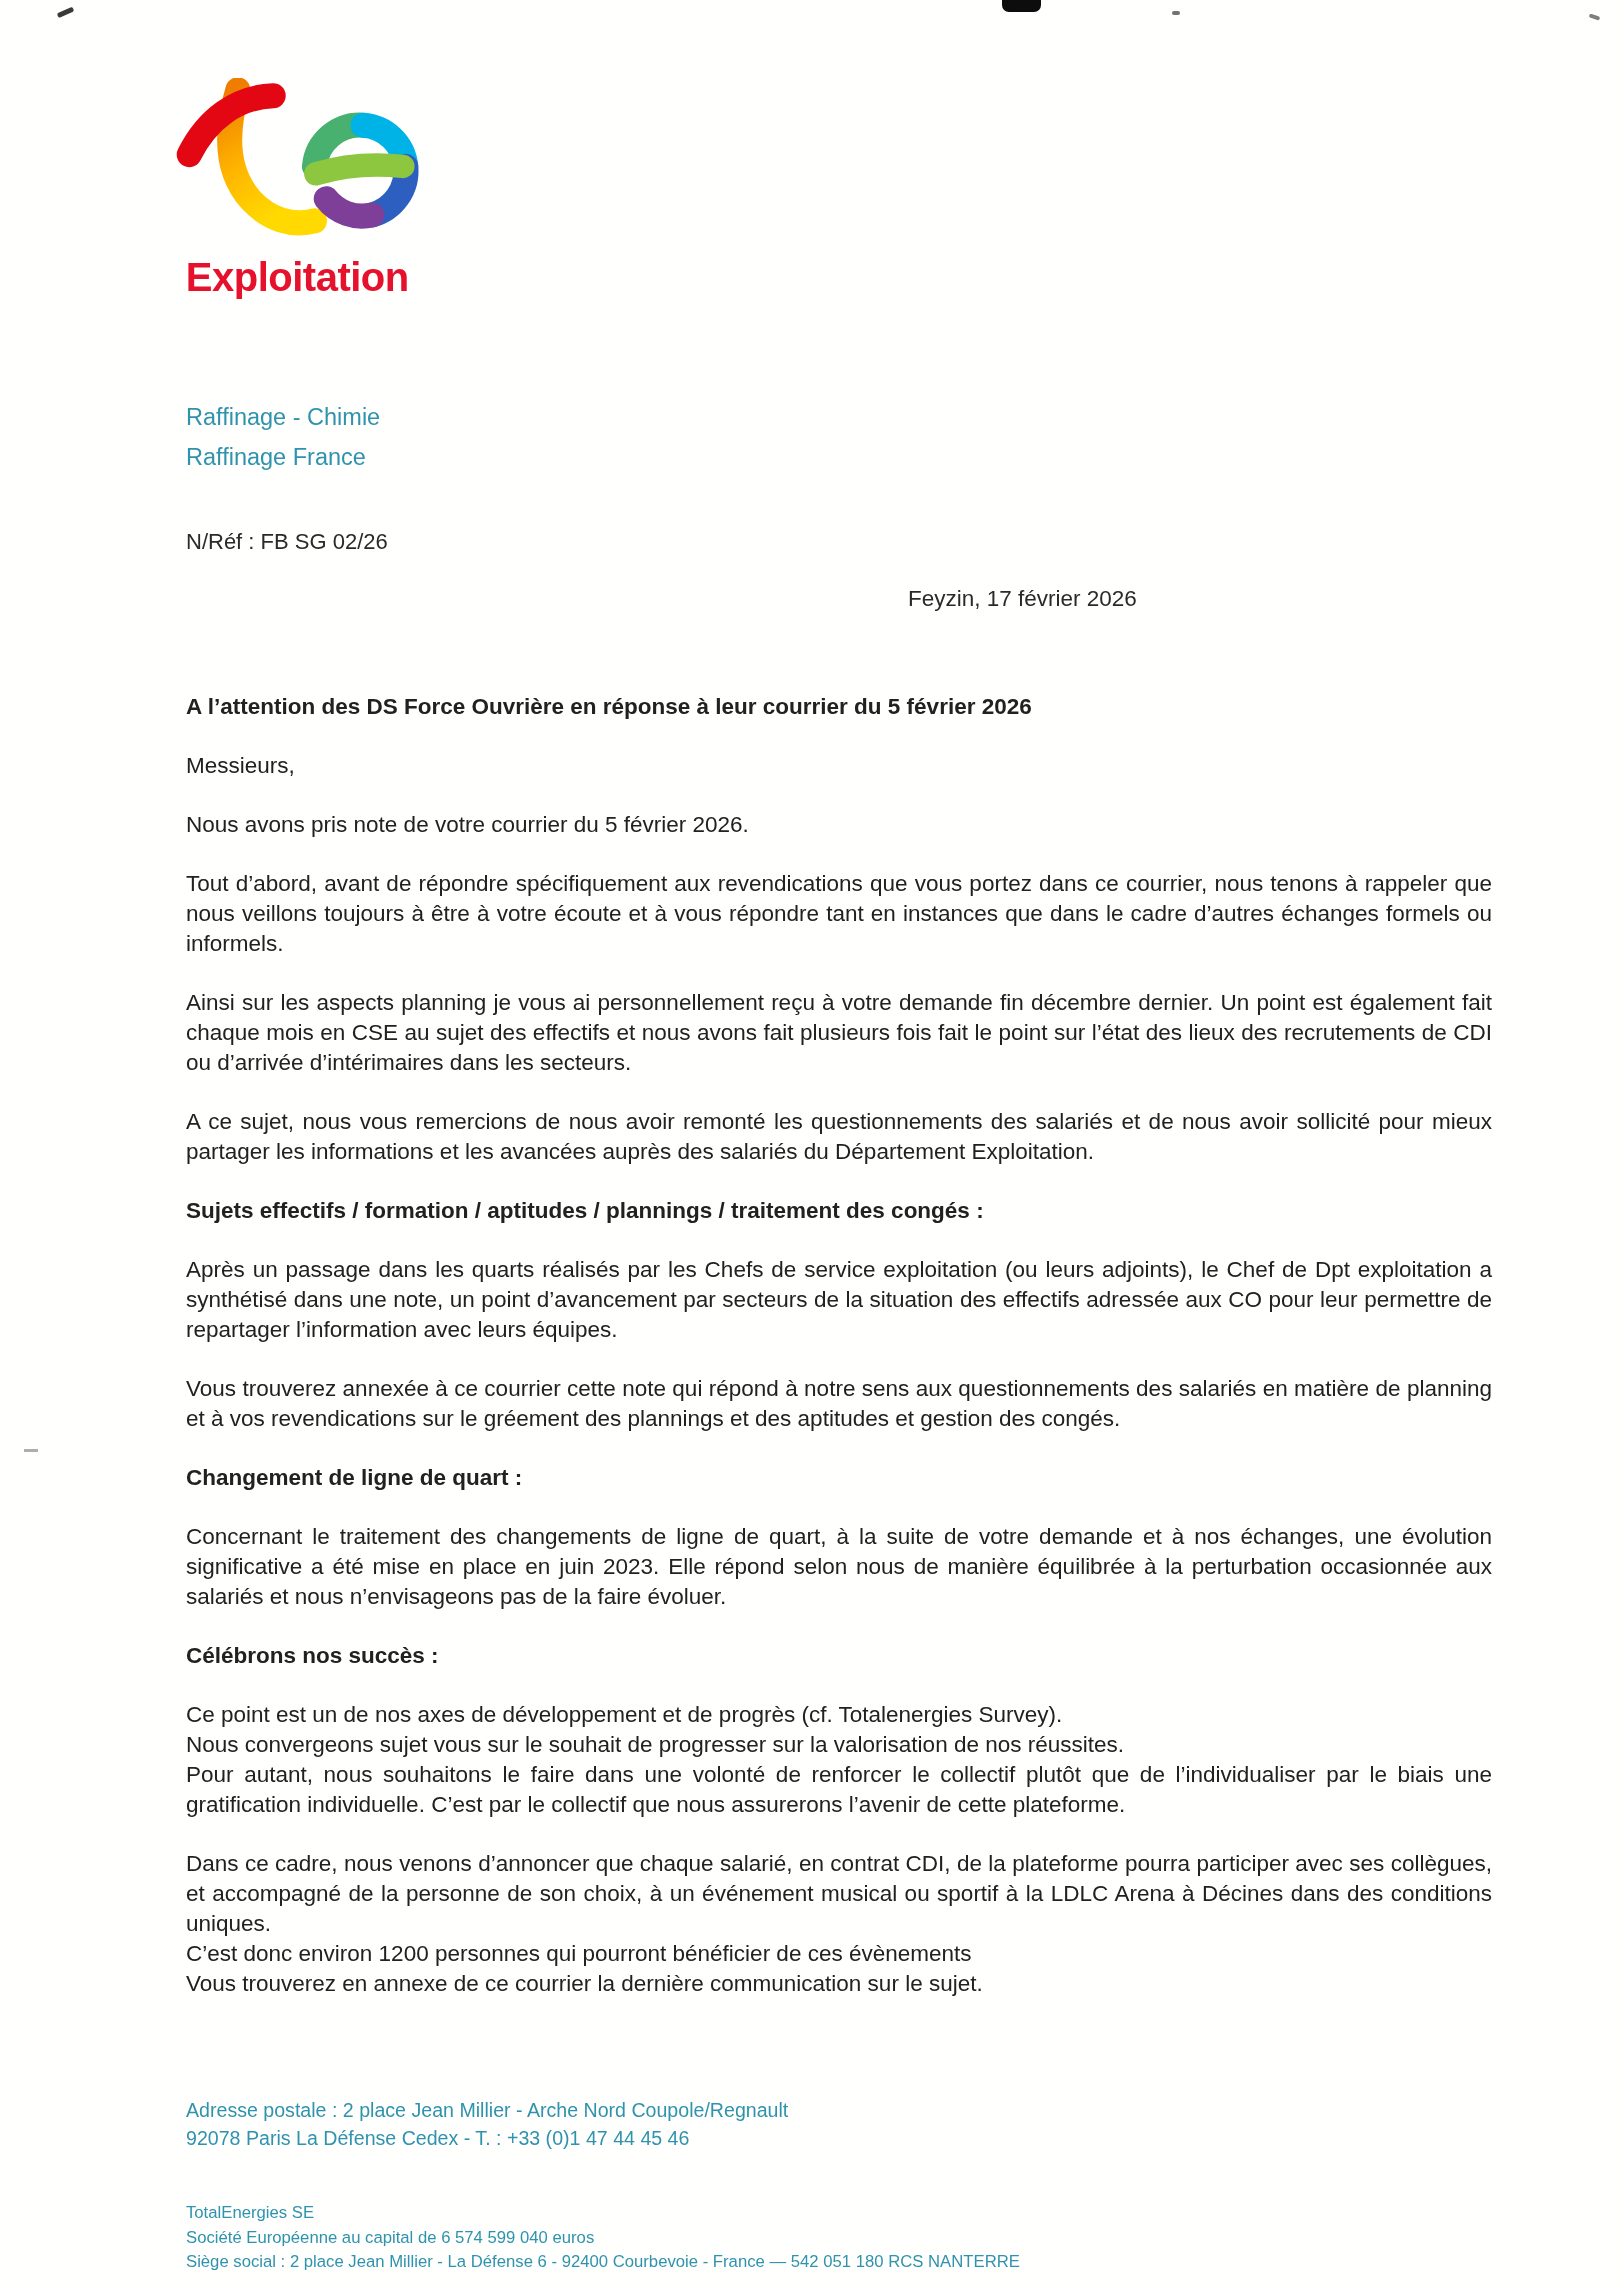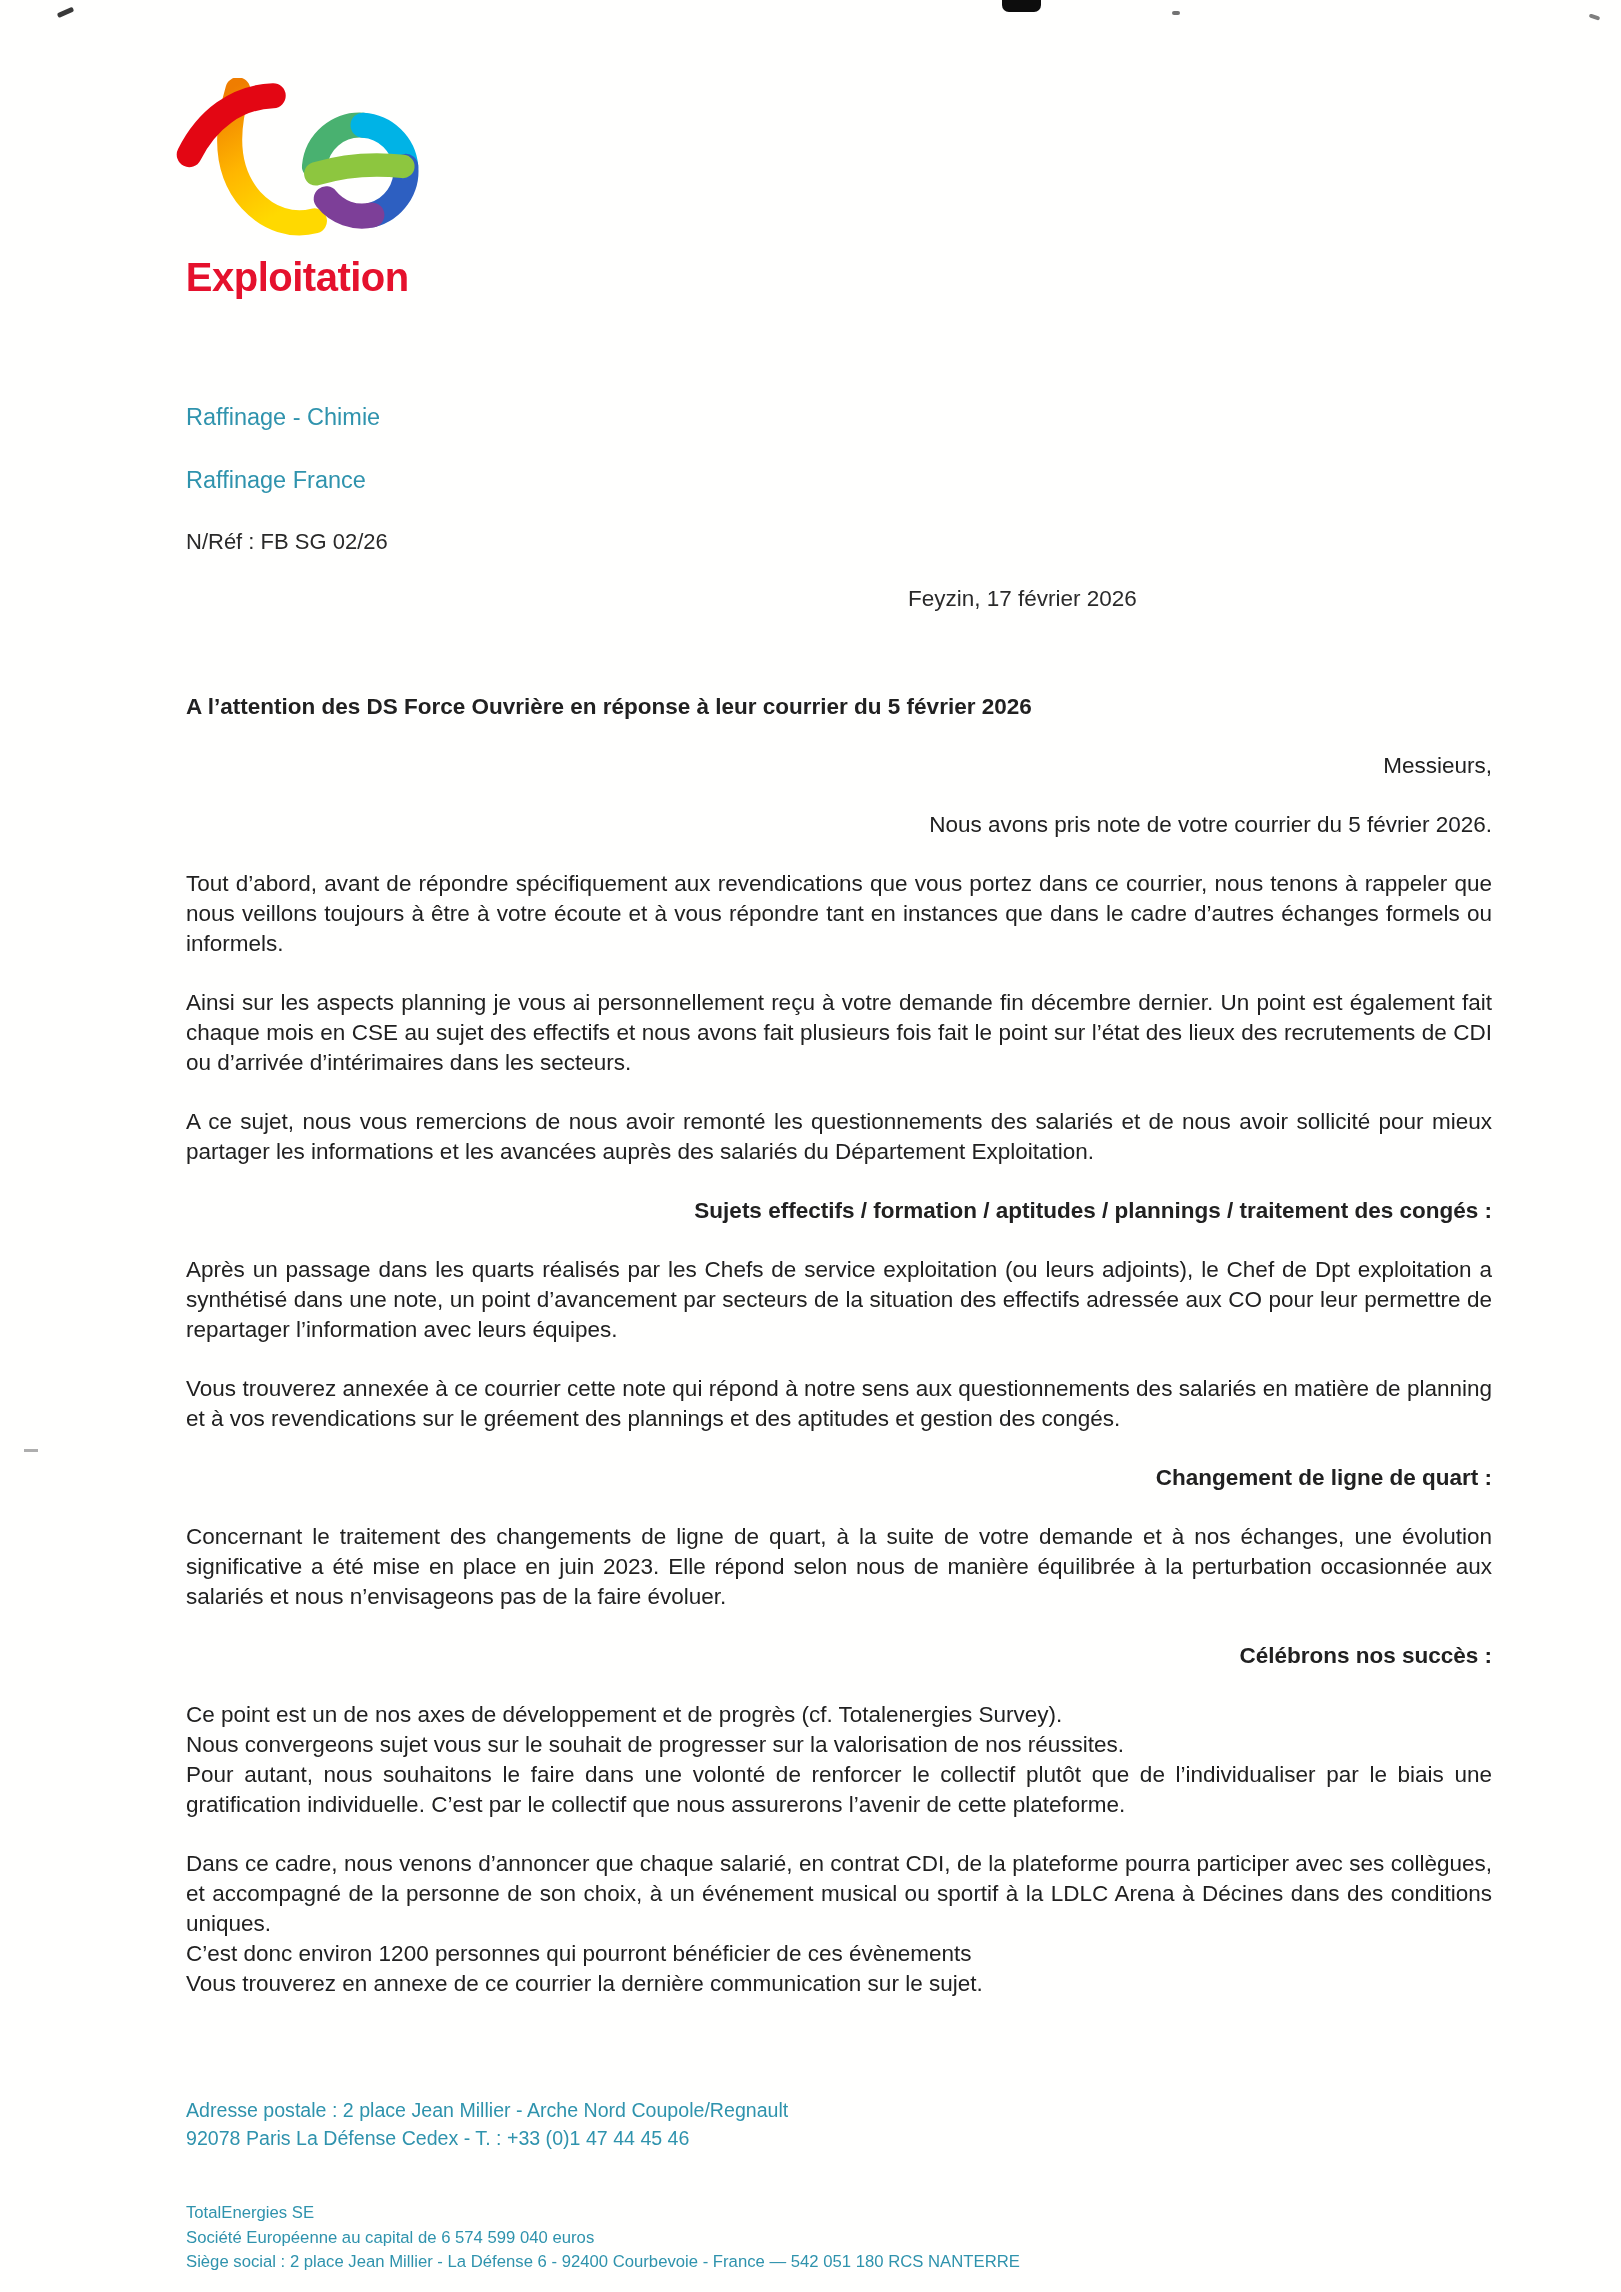--- a/index.html
+++ b/index.html
@@ -28,34 +28,34 @@
   .logo-mark { display: block; }
   .wordmark {
     margin: 11.8px 0 0 9.8px;
     font-size: 40px;
     font-weight: bold;
     letter-spacing: -0.5px;
     color: #e5112d;
   }
 
   .division  { position: absolute; left: 186px; top: 404px; font-size: 23.5px; font-weight: normal; color: #2f93ad; }
-  .entity    { position: absolute; left: 186px; top: 467px; font-size: 23.5px; color: #2f93ad; }
+  .entity    { position: absolute; left: 186px; top: 444px; font-size: 23.5px; color: #2f93ad; }
   .reference { position: absolute; left: 186px; top: 529px; font-size: 22px; color: #2a2a2a; }
   .dateline  { position: absolute; left: 908px; top: 586px; font-size: 22.5px; color: #2a2a2a; }
 
   .letter-body {
     position: absolute;
     left: 186px;
     top: 692px;
     width: 1306px;
     font-size: 22.5px;
     line-height: 30px;
     color: #212121;
   }
-  .block   { margin: 0 0 29px 0; text-align: right; }
+  .block   { margin: 0 0 29px 0; }
   .just    { text-align: justify; }
   .subject { font-weight: bold; margin: 0 0 29px 0; }
   .heading { font-weight: bold; }
 
   .footer-address {
     position: absolute; left: 186px; top: 2096px;
     font-size: 19.6px; line-height: 28px; color: #2f93ad;
   }
   .footer-legal {
     position: absolute; left: 186px; top: 2201px;

